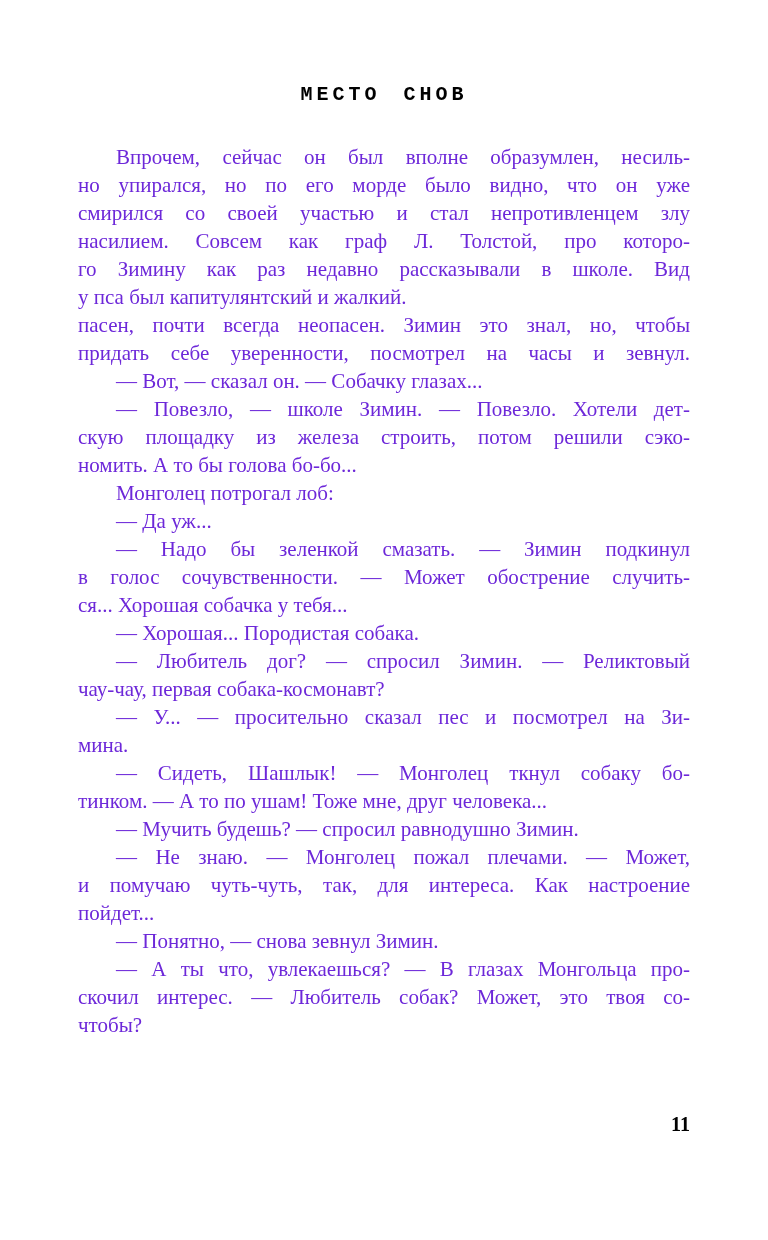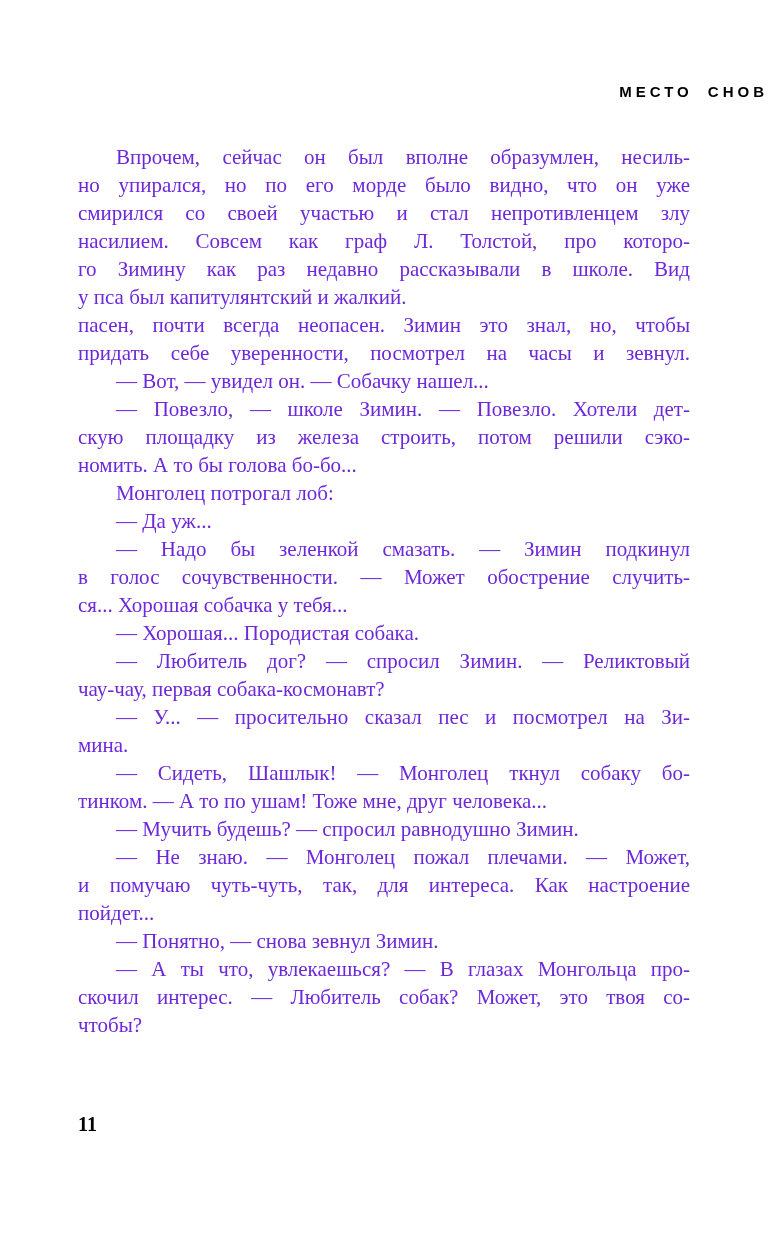--- a/index.html
+++ b/index.html
@@ -14,24 +14,24 @@
     width: 768px;
     height: 1240px;
     background: #ffffff;
     color: #0a0a0a;
   }
   .running-header {
     position: absolute;
     top: 83px;
     left: 0;
     width: 100%;
-    text-align: right;
-    font-family: Liberation Sans, sans-serif;
+    text-align: center;
+    font-family: Liberation Mono, monospace;
     font-weight: 700;
-    font-size: 15px;
+    font-size: 20px;
     letter-spacing: 4px;
     word-spacing: 7px;
     color: #000000;
   }
   .text-block {
     position: absolute;
     top: 143px;
     left: 78px;
     width: 612px;
     font-family: "Liberation Serif", "DejaVu Serif", serif;
@@ -48,21 +48,21 @@
     text-align-last: left;
   }
   .line.first {
     text-indent: 38px;
   }
   .page-number {
     position: absolute;
     top: 1113px;
     left: 78px;
     width: 612px;
-    text-align: left;
+    text-align: right;
     font-family: "Liberation Serif", "DejaVu Serif", serif;
     font-weight: 700;
     font-size: 20px;
     color: #000000;
   }
 </style>
 </head>
 <body>
 
 <div class="page">
@@ -70,21 +70,21 @@
 
   <div class="text-block">
       <div class="line first">Впрочем, сейчас он был вполне образумлен, несиль-</div>
       <div class="line">но упирался, но по его морде было видно, что он уже</div>
       <div class="line">смирился со своей участью и стал непротивленцем злу</div>
       <div class="line">насилием. Совсем как граф Л. Толстой, про которо-</div>
       <div class="line">го Зимину как раз недавно рассказывали в школе. Вид</div>
       <div class="line last">у пса был капитулянтский и жалкий.</div>
       <div class="line">пасен, почти всегда неопасен. Зимин это знал, но, чтобы</div>
       <div class="line">придать себе уверенности, посмотрел на часы и зевнул.</div>
-      <div class="line first last">— Вот, — увидел он. — Собачку нашел...</div>
+      <div class="line first last">— Вот, — сказал он. — Собачку глазах...</div>
       <div class="line first">— Повезло, — школе Зимин. — Повезло. Хотели дет-</div>
       <div class="line">скую площадку из железа строить, потом решили сэко-</div>
       <div class="line last">номить. А то бы голова бо-бо...</div>
       <div class="line first last">Монголец потрогал лоб:</div>
       <div class="line first last">— Да уж...</div>
       <div class="line first">— Надо бы зеленкой смазать. — Зимин подкинул</div>
       <div class="line">в голос сочувственности. — Может обострение случить-</div>
       <div class="line last">ся... Хорошая собачка у тебя...</div>
       <div class="line first last">— Хорошая... Породистая собака.</div>
       <div class="line first">— Любитель дог? — спросил Зимин. — Реликтовый</div>

